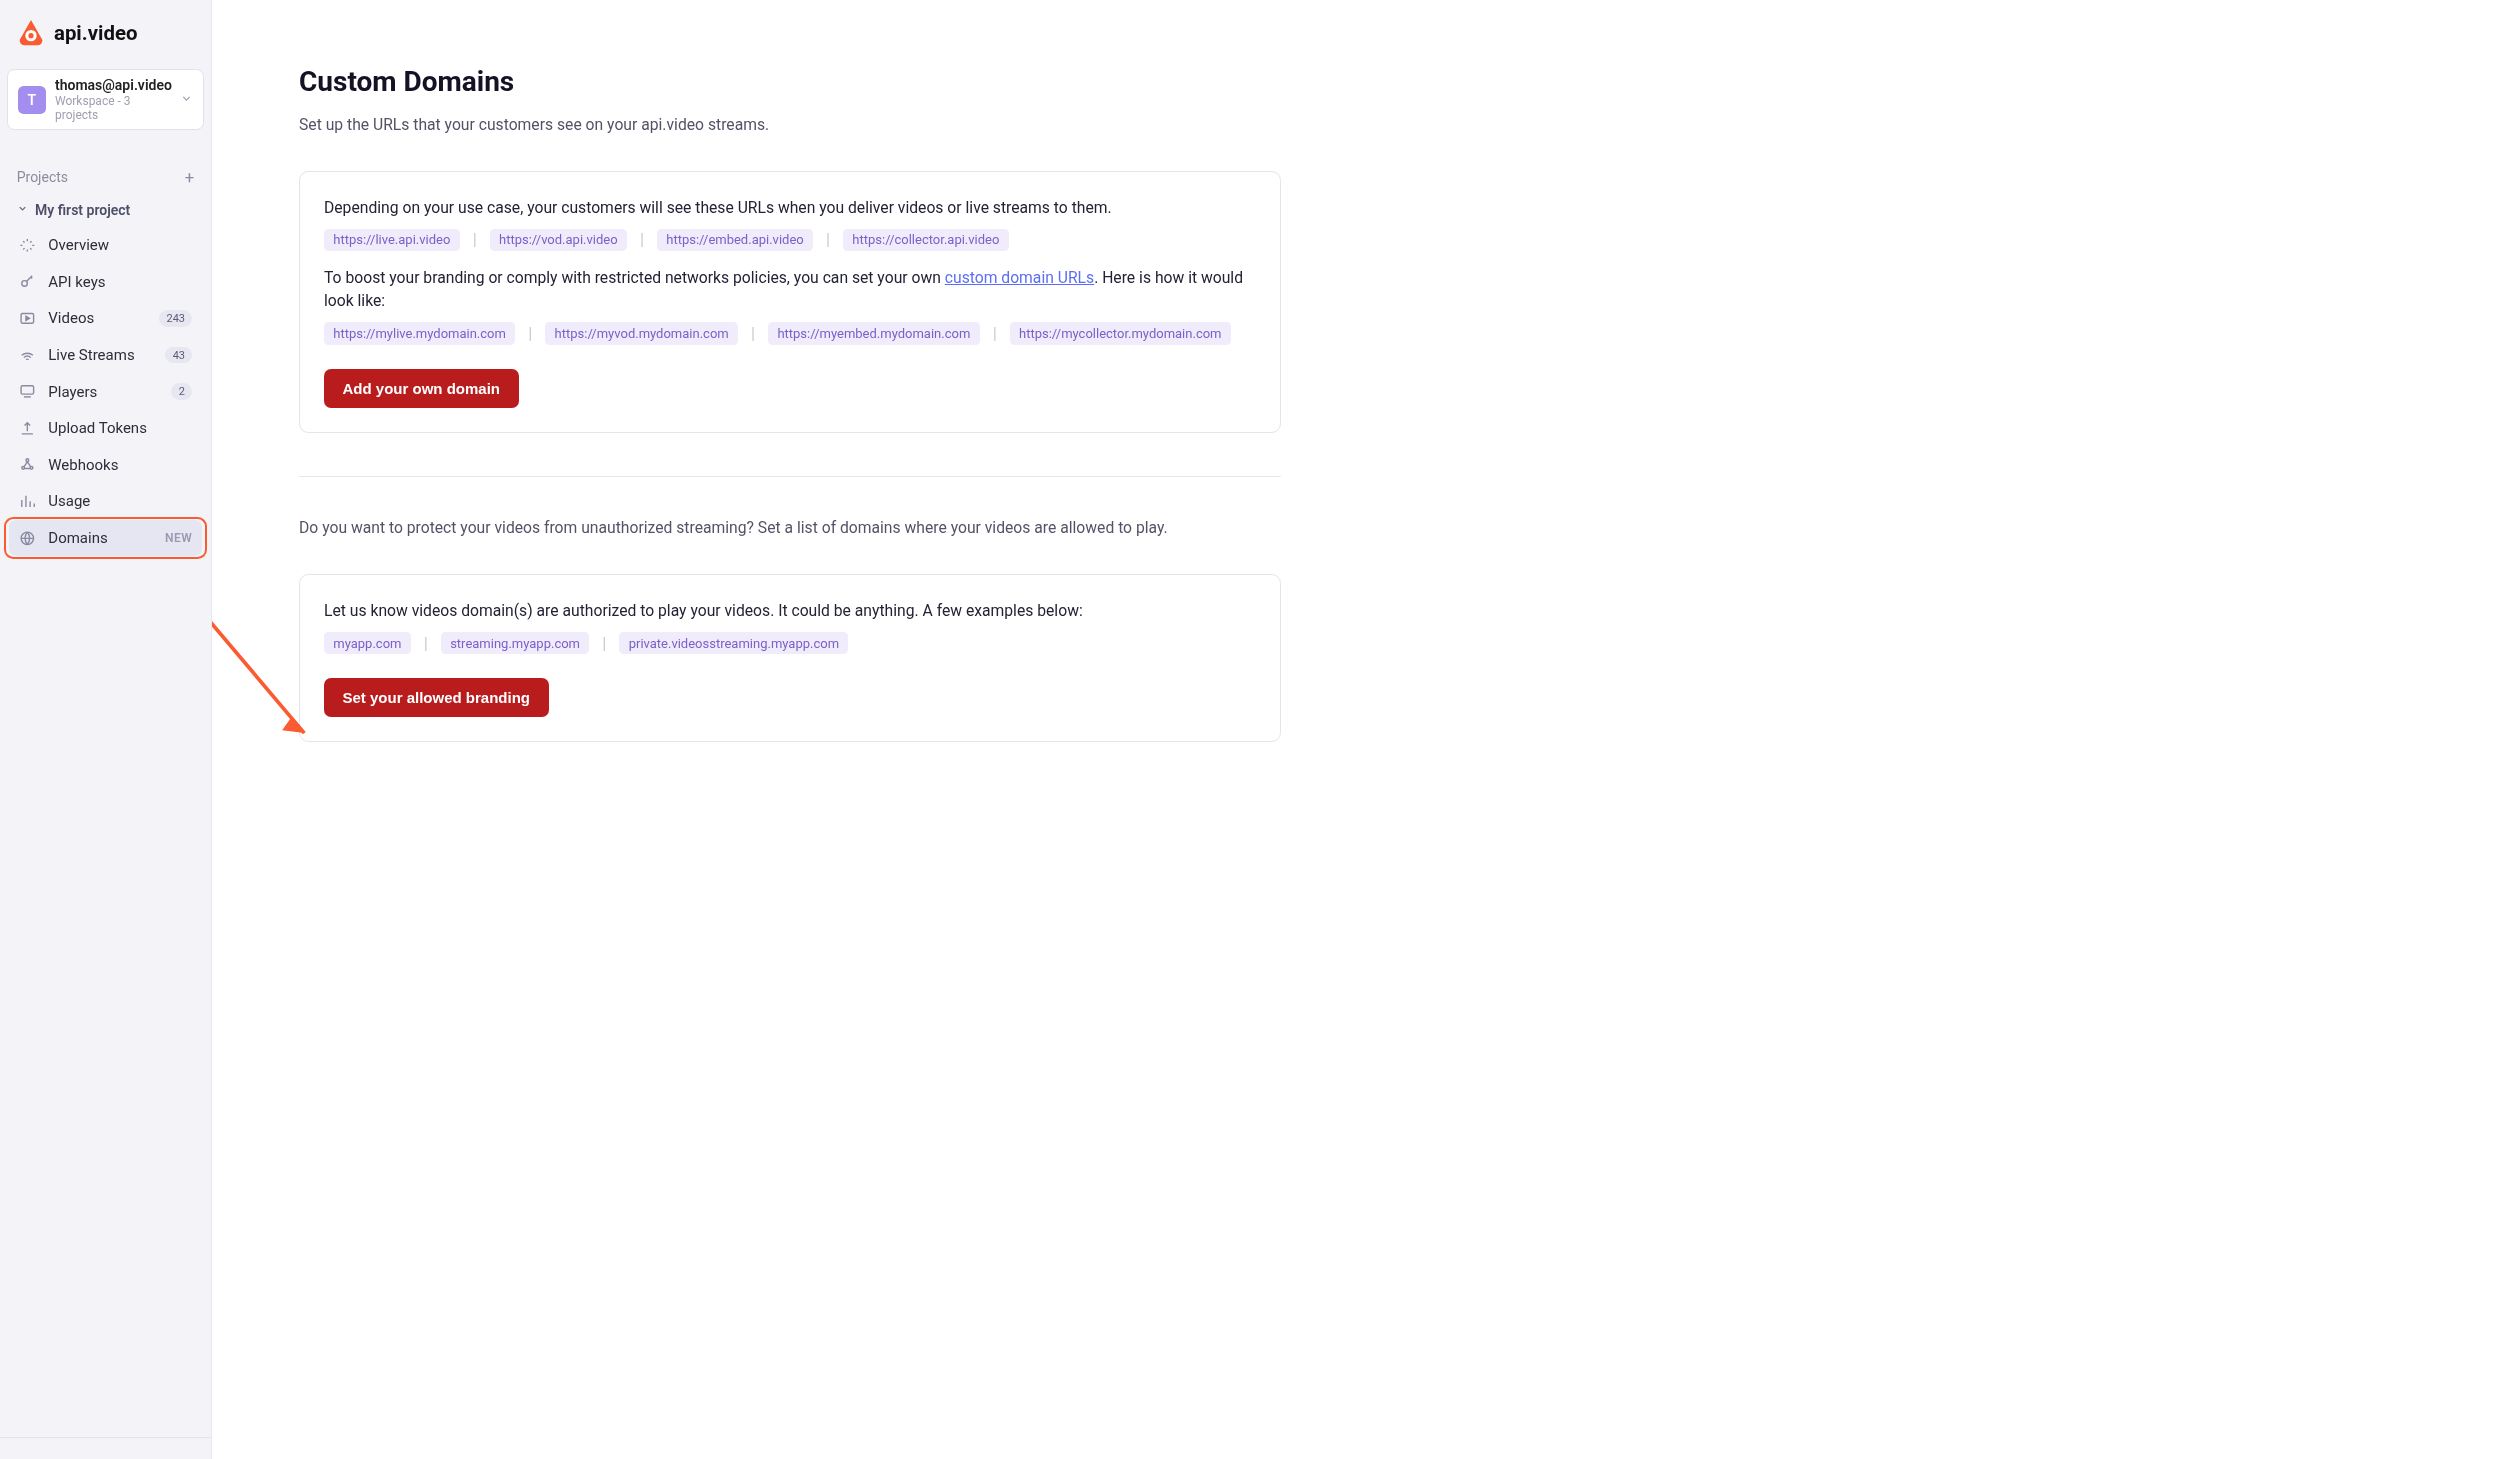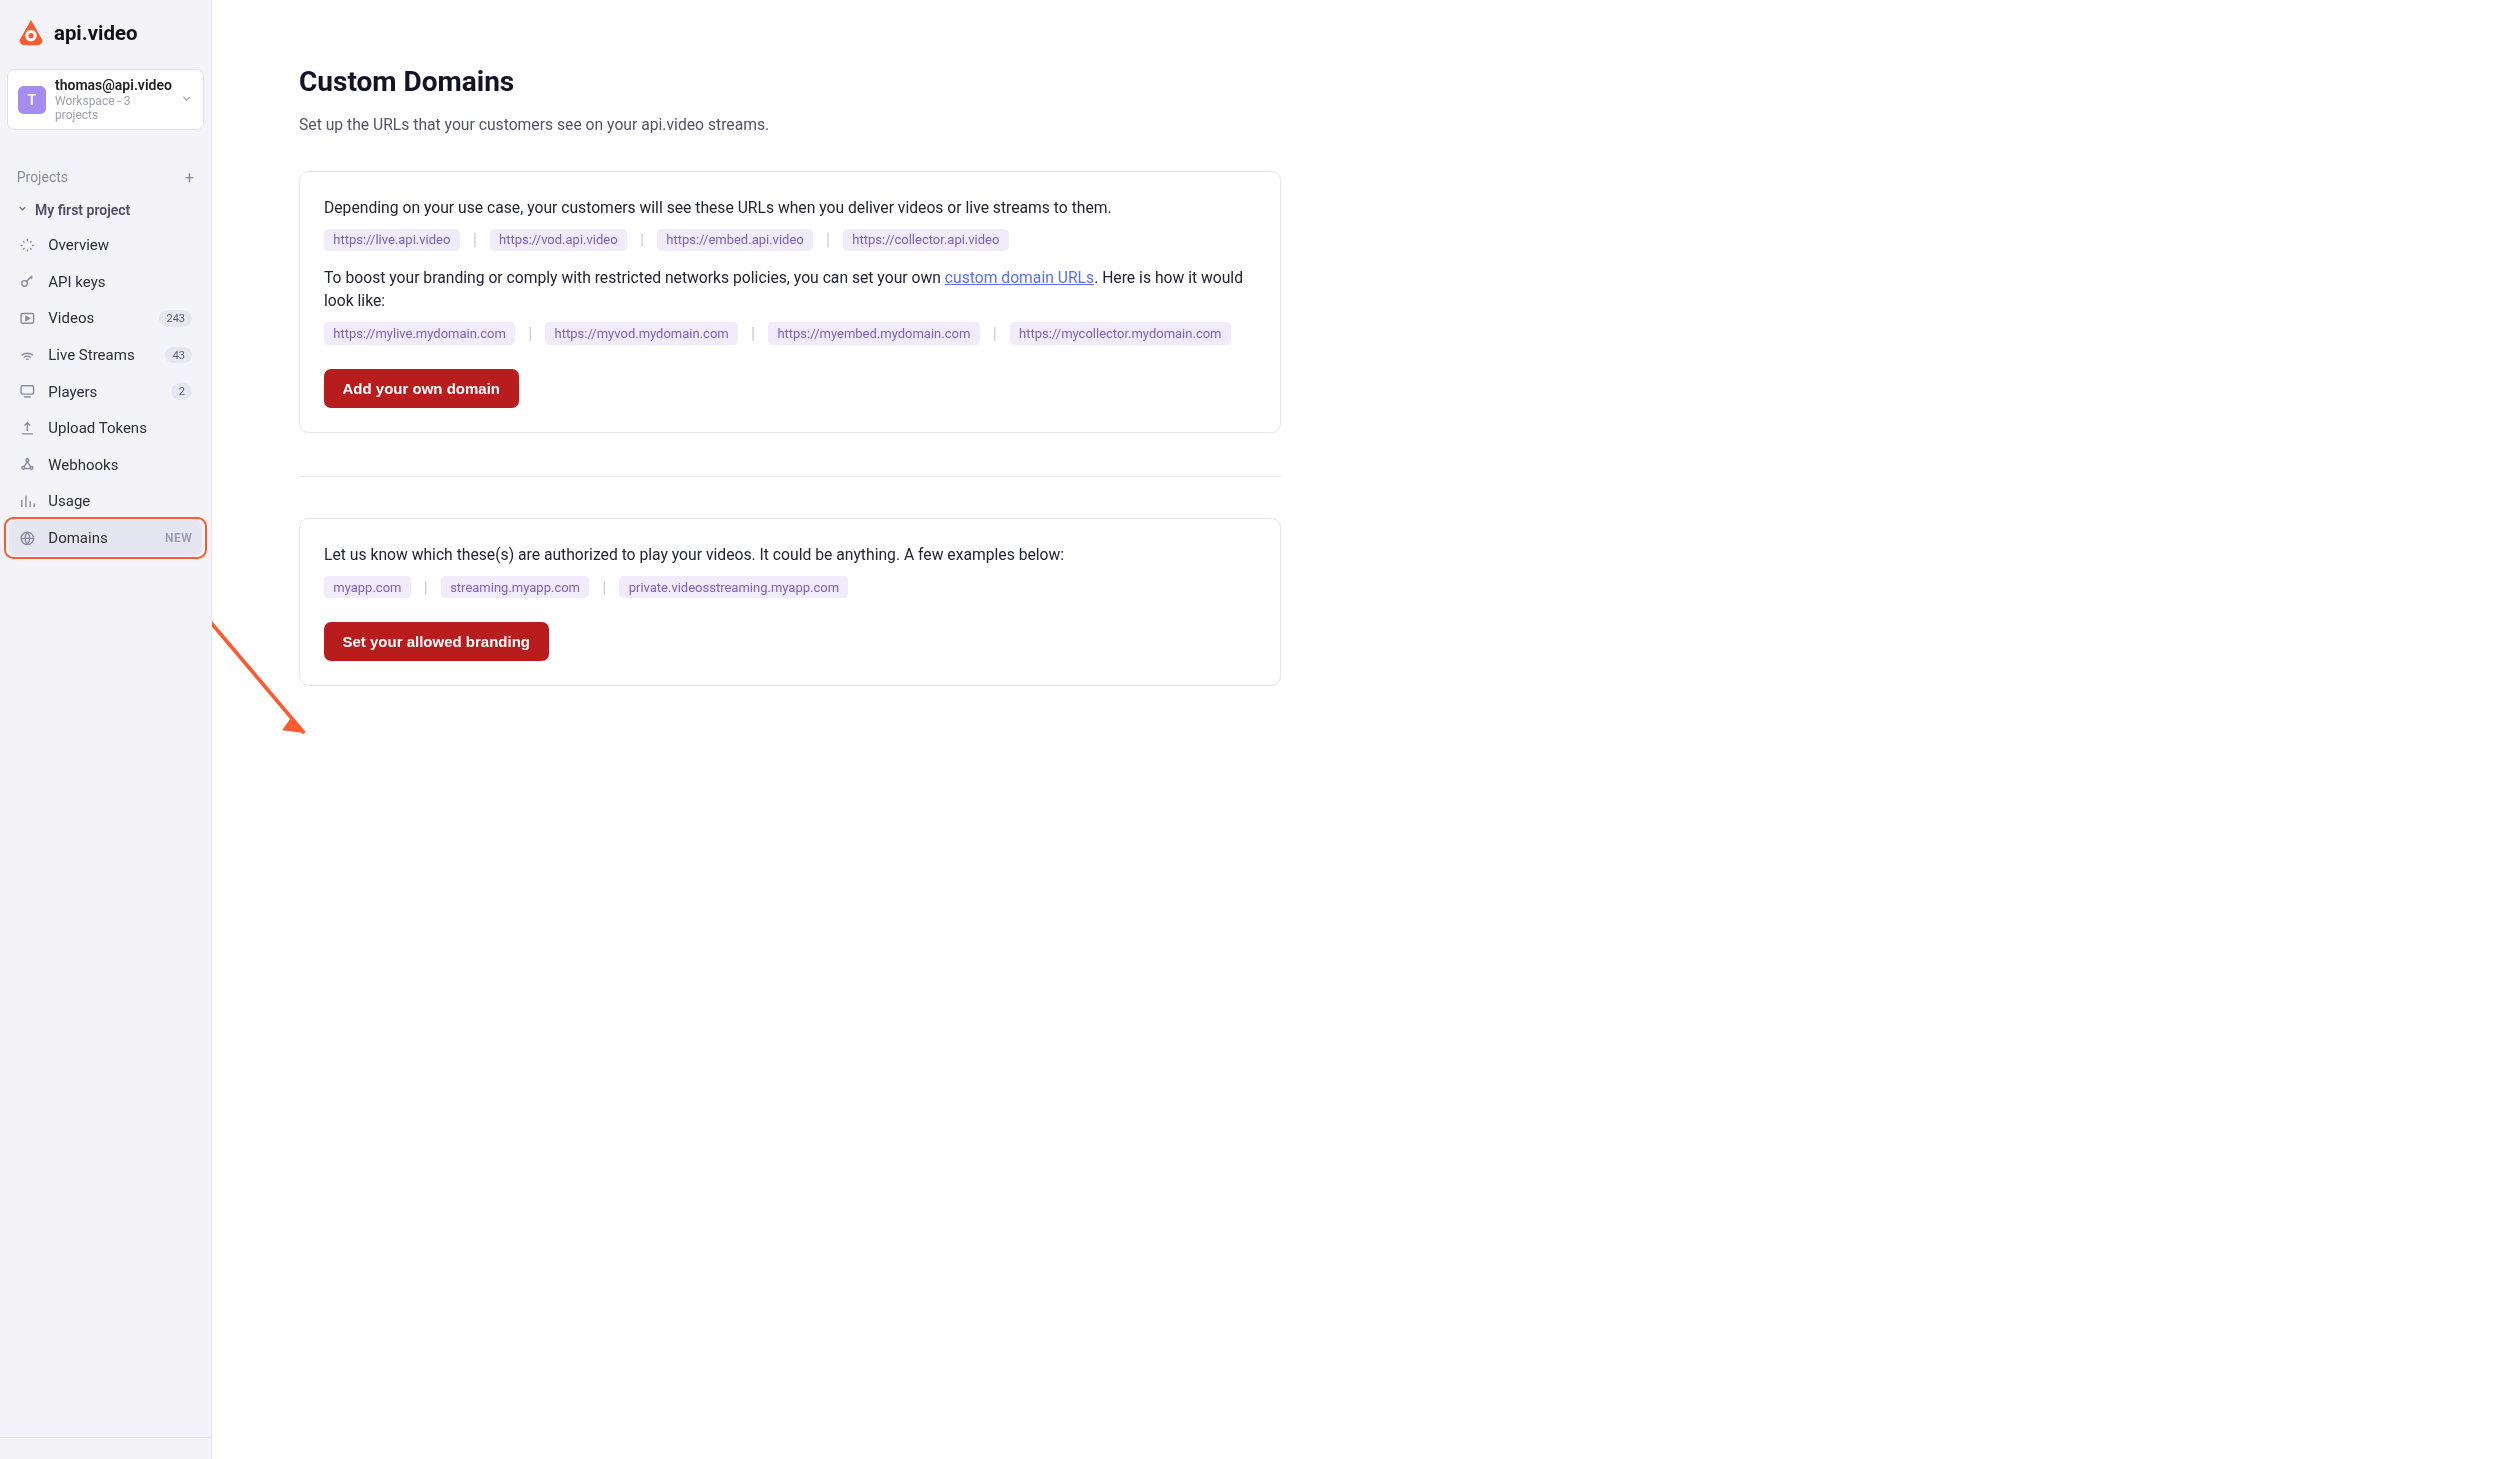--- a/index.html
+++ b/index.html
@@ -386,23 +386,24 @@
         <span class="chip-sep">|</span>
         <span class="chip">https://mycollector.mydomain.com</span>
       </div>
       <button class="btn-primary">Add your own domain</button>
     </div>
   </section>
 
   <hr class="divider">
 
   <section class="section">
+    <p class="section-sub">Do you want to protect your videos from unauthorized streaming? Set a list of domains where your videos are allowed to play.</p>
 
     <div class="card">
-      <p class="card-text">Let us know which these(s) are authorized to play your videos. It could be anything. A few examples below:</p>
+      <p class="card-text">Let us know videos domain(s) are authorized to play your videos. It could be anything. A few examples below:</p>
       <div class="chip-row">
         <span class="chip">myapp.com</span>
         <span class="chip-sep">|</span>
         <span class="chip">streaming.myapp.com</span>
         <span class="chip-sep">|</span>
         <span class="chip">private.videosstreaming.myapp.com</span>
       </div>
       <button class="btn-primary">Set your allowed branding</button>
     </div>
   </section>

